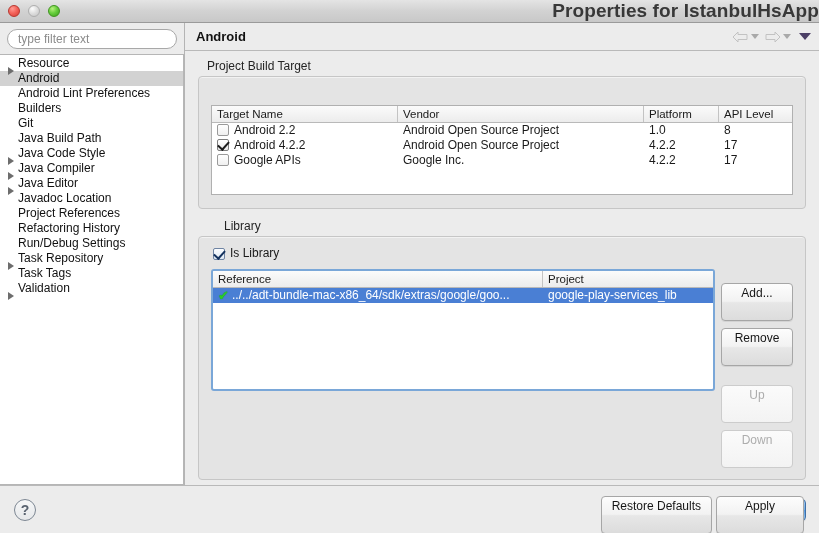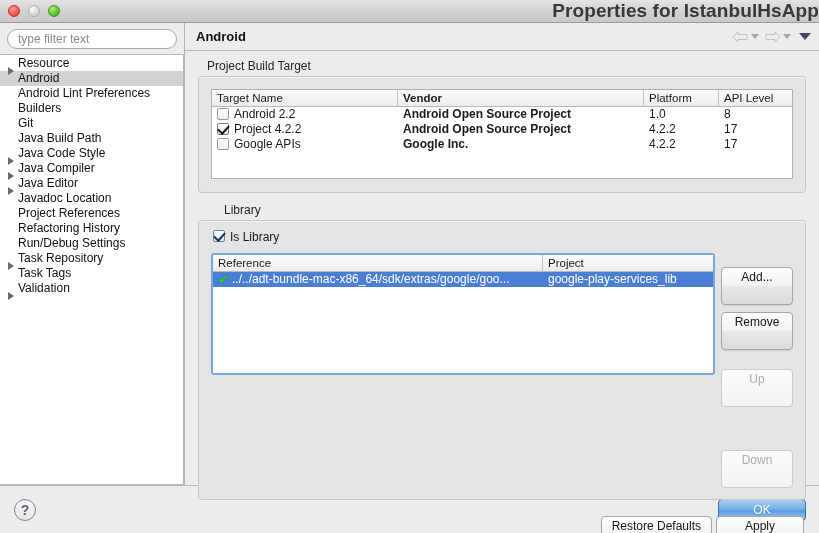--- a/index.html
+++ b/index.html
@@ -206,21 +206,21 @@
     font-size: 12px;
     color: #242424;
     margin: 0 0 3px 9px;
   }
   .group-box {
     border: 1px solid #c6c6c6;
     border-radius: 4px;
     background: #e4e4e4;
     box-shadow: inset 0 1px 0 #f2f2f2;
   }
-  .group-box.build { padding: 12px 12px 13px 12px; }
+  .group-box.build { padding: 28px 12px 13px 12px; }
   .group-box.library { padding: 9px 12px 11px 12px; }
 
   
   .table {
     background: #fff;
     border: 1px solid #b0b0b0;
     height: 90px;
     box-sizing: border-box;
     overflow: hidden;
   }
@@ -247,21 +247,21 @@
     line-height: 15px;
     font-size: 12px;
   }
   .td {
     padding-left: 5px;
     box-sizing: border-box;
     white-space: nowrap;
     overflow: hidden;
   }
   .col-target { width: 186px; flex: 0 0 186px; }
-  .col-vendor { width: 246px; flex: 0 0 246px; font-weight: bold; }
+  .col-vendor { width: 246px; flex: 0 0 246px; }
   .col-platform { width: 75px; flex: 0 0 75px; }
   .col-api { width: 70px; flex: 0 0 70px; }
 
   .cb {
     width: 12px; height: 12px;
     box-sizing: border-box;
     border: 1px solid #9a9a9a;
     border-radius: 2px;
     background: linear-gradient(to bottom, #ffffff, #f0f0f0);
     display: inline-block;
@@ -279,21 +279,21 @@
     left: 2px; top: -1px;
     width: 5px; height: 9px;
     border: solid #1b1b1b;
     border-width: 0 2px 2px 0;
     transform: rotate(42deg);
   }
 
   
   .islib-row {
     display: flex;
-    align-items: flex-start;
+    align-items: flex-end;
     margin: 0 0 9px 2px;
     font-size: 12px;
   }
   .cb.blue {
     border: 1px solid #6f84a3;
     background: linear-gradient(to bottom, #fbfdff, #dfe9f5);
   }
   .cb.blue::after { border-color: #14325e; }
 
   .lib-area {
@@ -361,21 +361,20 @@
     background: linear-gradient(to bottom, #fdfdfd 0%, #f2f2f2 48%, #e7e7e7 52%, #dcdcdc 100%);
     box-shadow: 0 1px 0 rgba(0,0,0,0.07);
     cursor: default;
     user-select: none;
   }
   .btn.disabled {
     color: #adadad;
     border-color: #cccccc;
     background: linear-gradient(to bottom, #fbfbfb 0%, #f3f3f3 100%);
     box-shadow: none;
-    margin-top: 36px;
   }
   .btn.spaced { margin-top: 12px; }
 
   
   .apply-row {
     display: flex;
     justify-content: flex-end;
     gap: 4px;
     margin-top: 16px;
     padding-right: 2px;
@@ -548,21 +547,21 @@
               <div class="td col-target">
                 <span class="cb"></span><span>Android 2.2</span>
               </div>
               <div class="td col-vendor">Android Open Source Project</div>
               <div class="td col-platform">1.0</div>
               <div class="td col-api">8</div>
             </div>
 
             <div class="trow">
               <div class="td col-target">
-                <span class="cb checked"></span><span>Project 4.2.2</span>
+                <span class="cb checked"></span><span>Android 4.2.2</span>
               </div>
               <div class="td col-vendor">Android Open Source Project</div>
               <div class="td col-platform">4.2.2</div>
               <div class="td col-api">17</div>
             </div>
 
             <div class="trow">
               <div class="td col-target">
                 <span class="cb"></span><span>Google APIs</span>
               </div>

